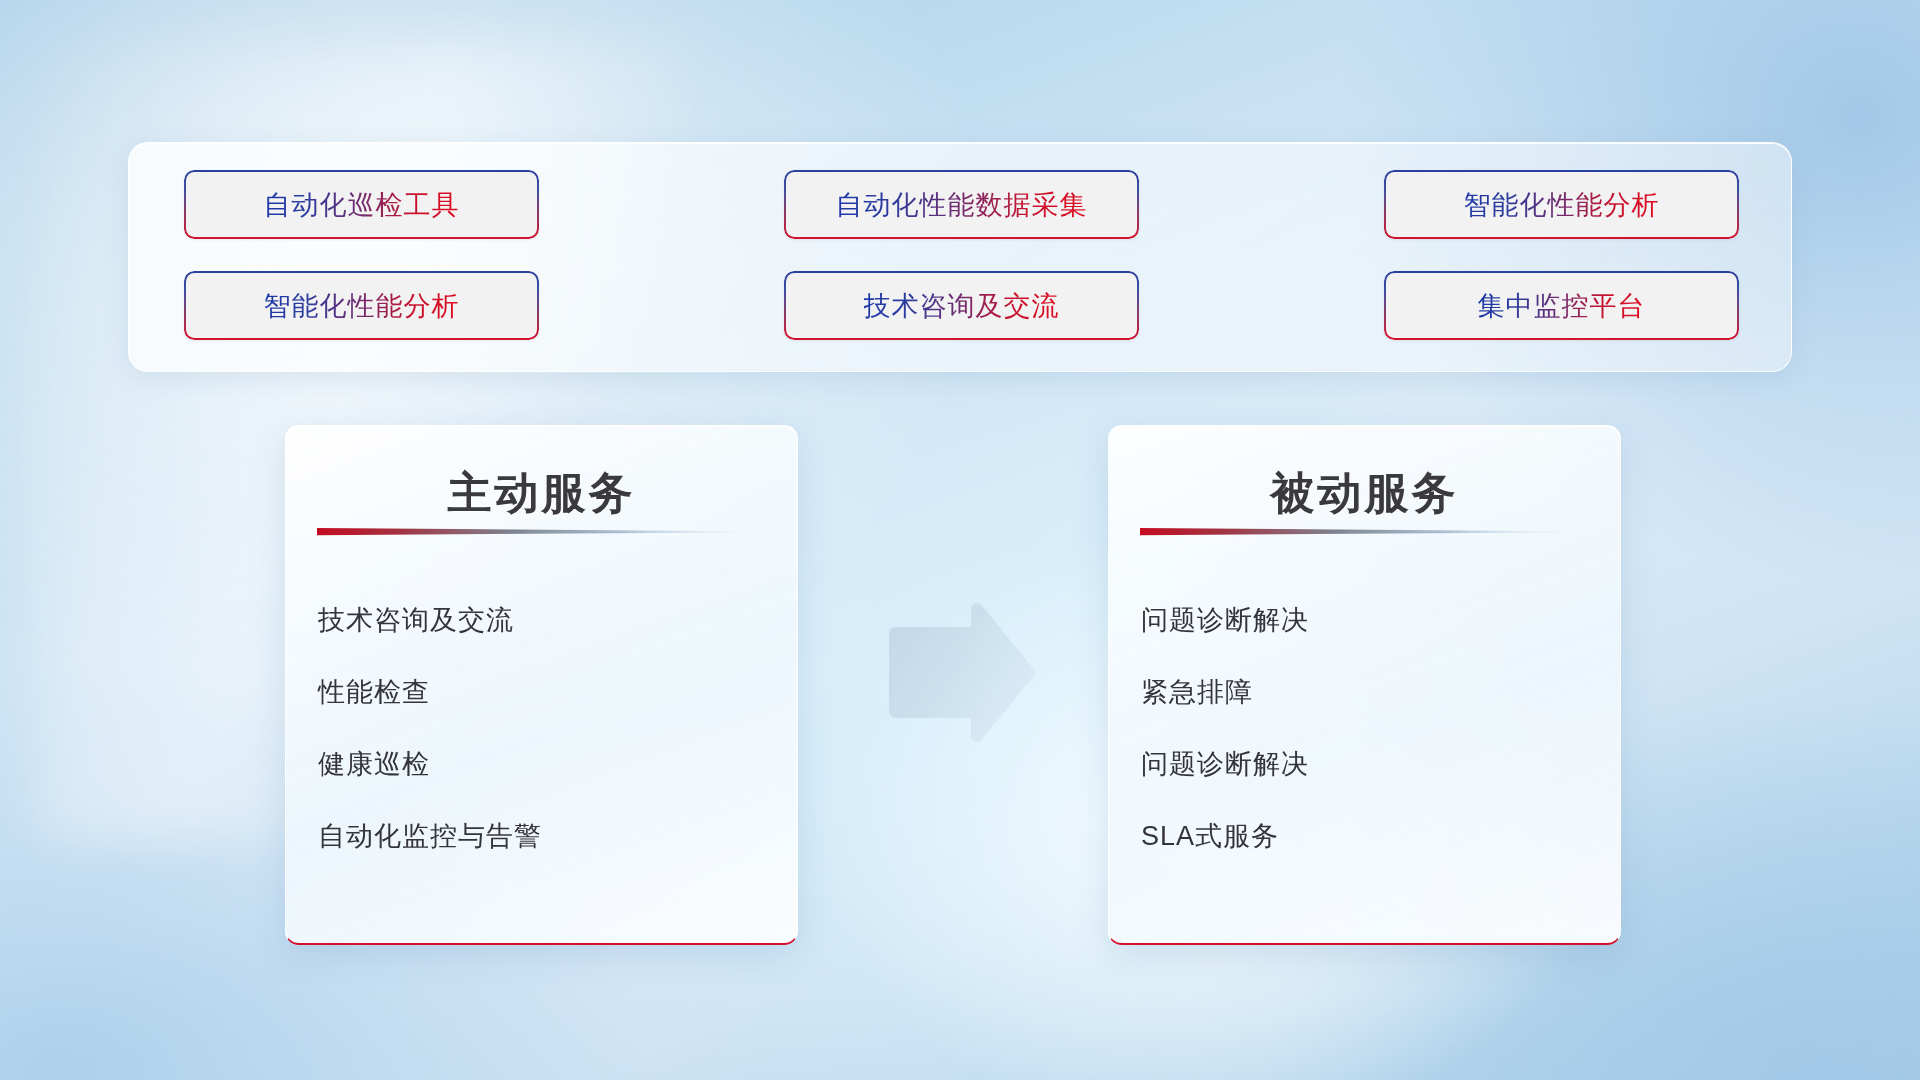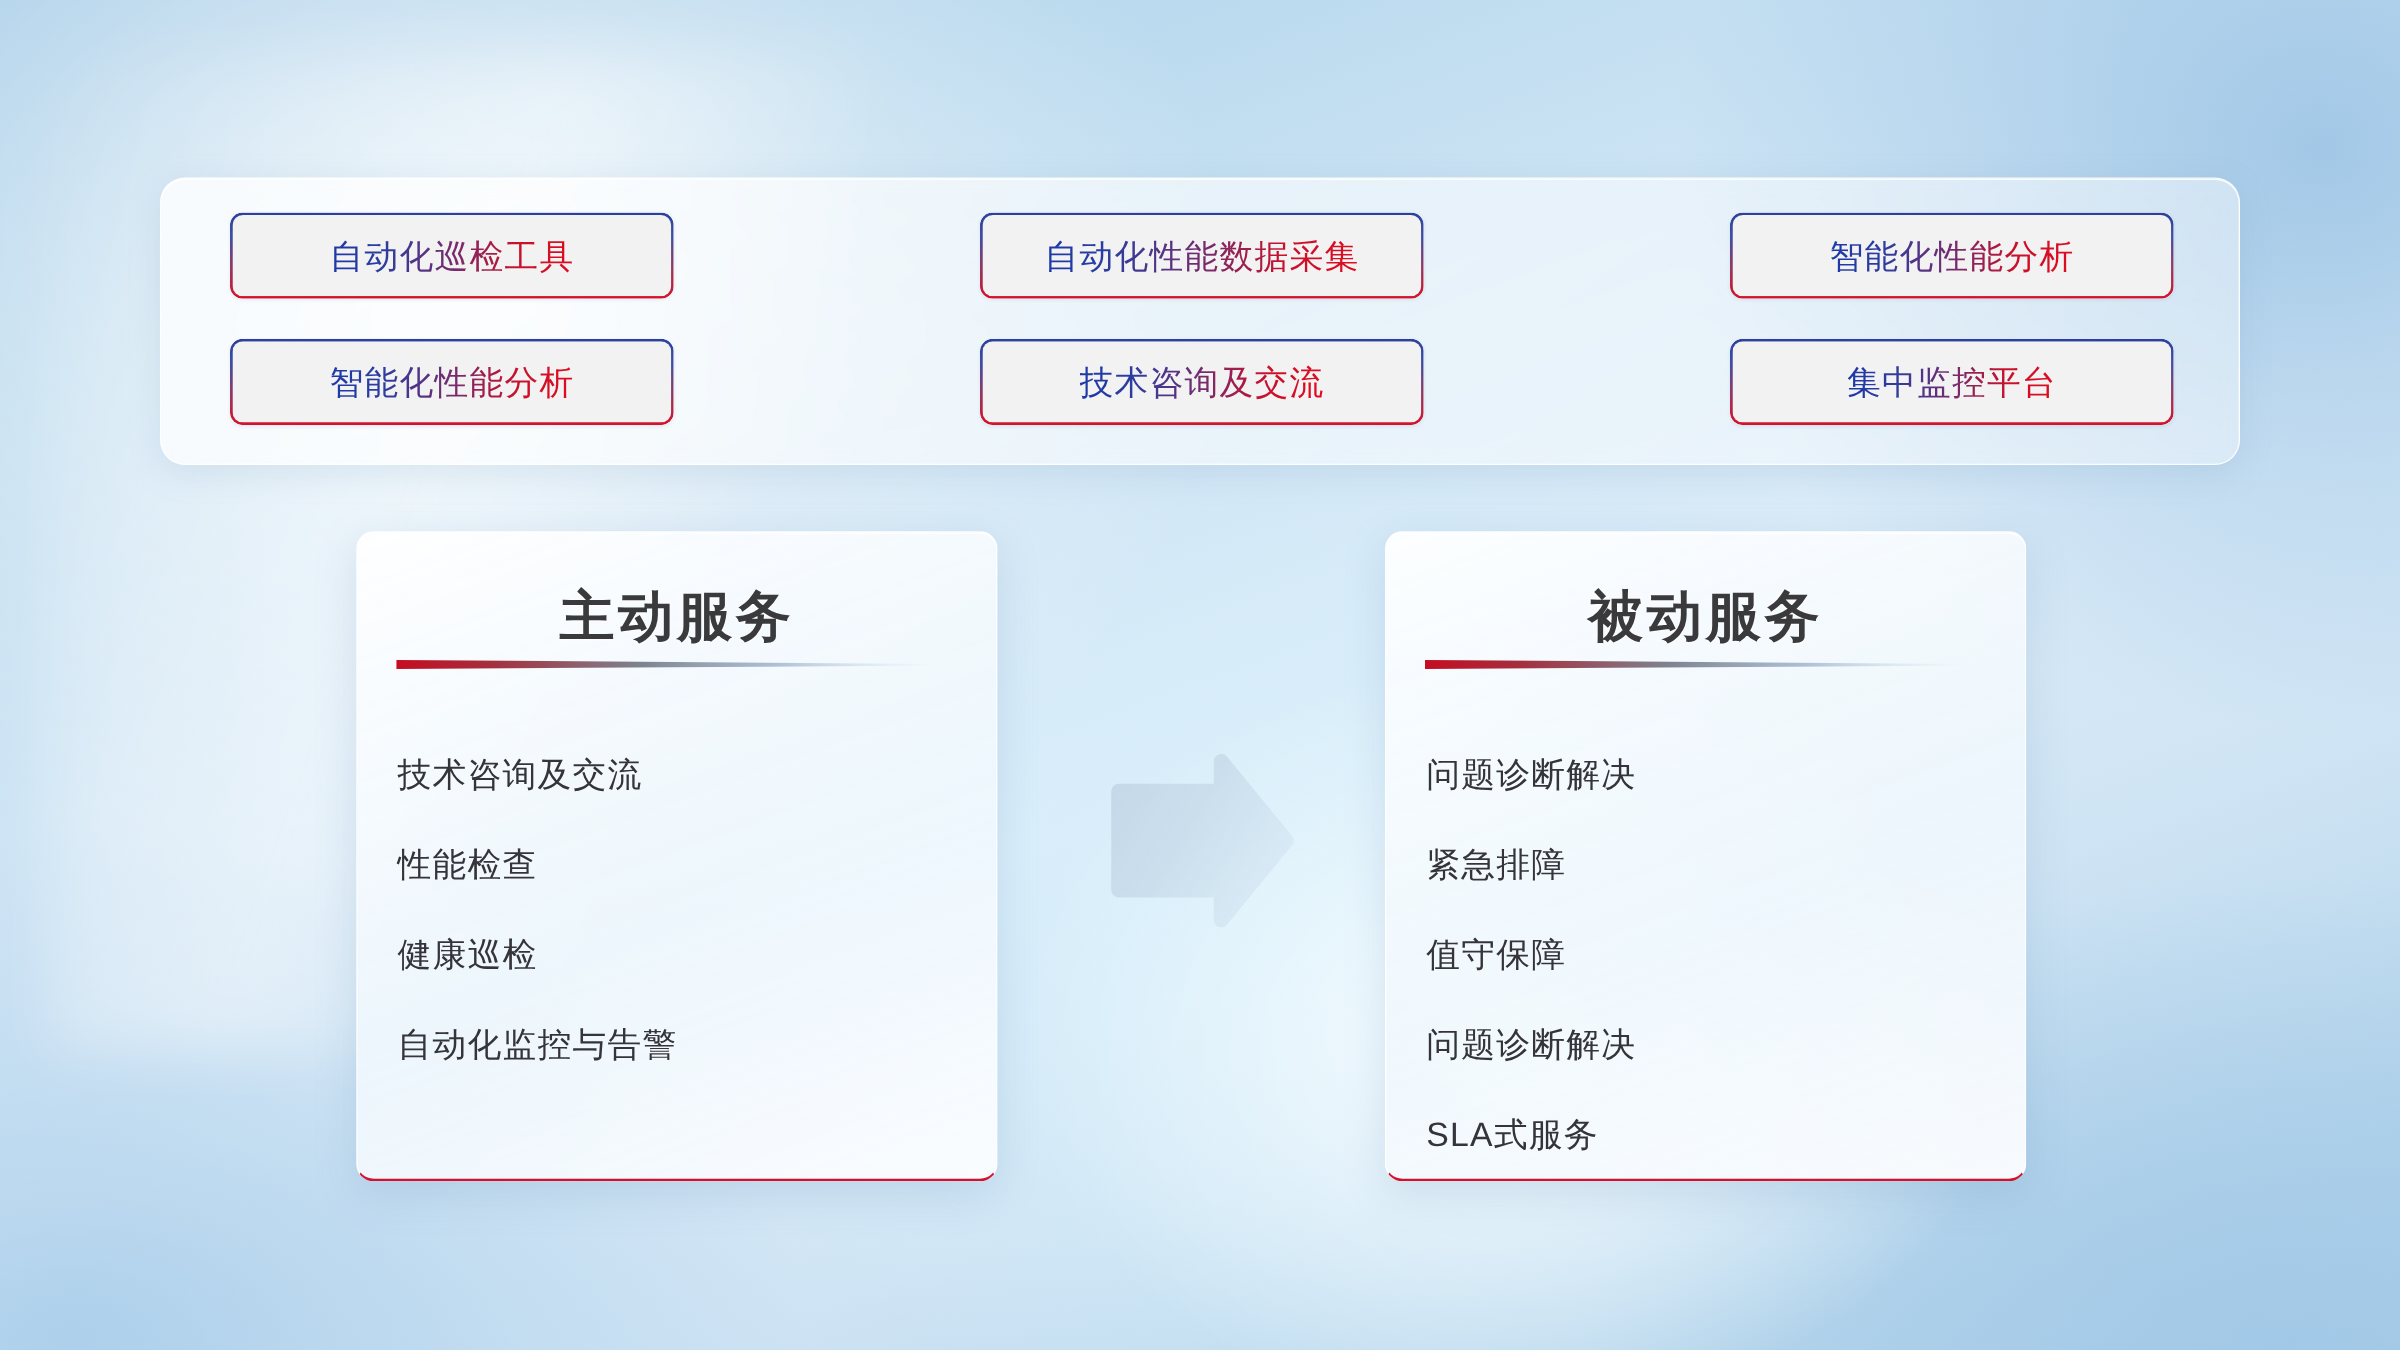--- a/index.html
+++ b/index.html
@@ -193,17 +193,16 @@
         <stop offset="0.70" stop-color="#9fb6cd" stop-opacity=".85"></stop>
         <stop offset="1" stop-color="#cfe0ee" stop-opacity="0"></stop>
       </linearGradient>
     </defs>
     <polygon points="0,2 434,5.2 434,6.4 0,9.2" fill="url(#divGradB)"></polygon>
   </svg>
 
   <div class="card-list">
     <div class="card-list-item">问题诊断解决</div>
     <div class="card-list-item">紧急排障</div>
-    <div class="card-list-item">值守保障</div>
     <div class="card-list-item">问题诊断解决</div>
     <div class="card-list-item">SLA式服务</div>
   </div>
 </div>
 
 </body></html>

